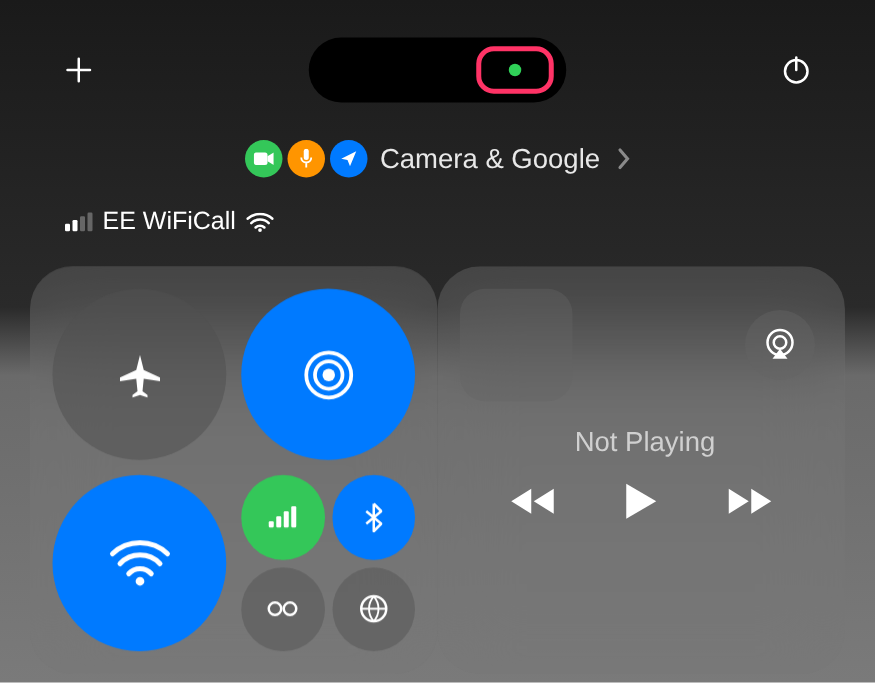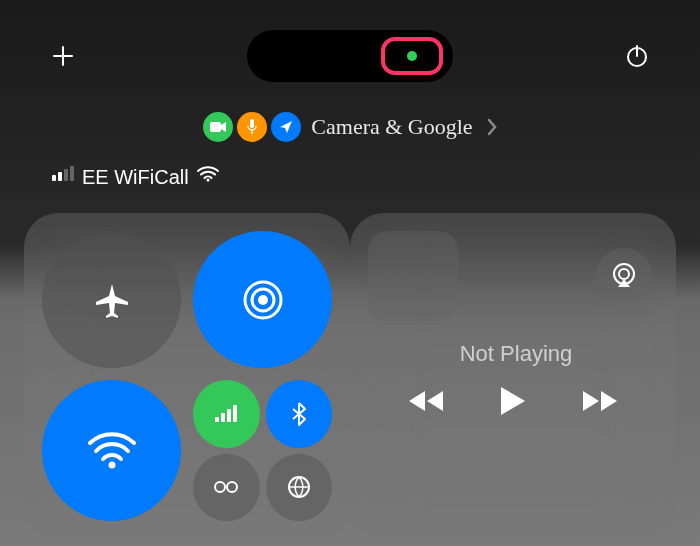--- a/index.html
+++ b/index.html
@@ -55,21 +55,20 @@
   background: #30d158;
 }
 
 
 .privacy-row {
   display: flex;
   align-items: center;
   justify-content: center;
   gap: 10px;
   margin-top: 20px;
-  font-family: Liberation Serif, serif;
 }
 .privacy-icons {
   display: flex;
   gap: 4px;
 }
 .priv-icon {
   width: 30px; height: 30px;
   border-radius: 50%;
   display: flex;
   align-items: center;
@@ -93,21 +92,21 @@
 
 .status-row {
   display: flex;
   align-items: center;
   justify-content: space-between;
   padding: 24px 52px 8px 52px;
   color: #fff;
 }
 .status-left, .status-right {
   display: flex;
-  align-items: flex-start;
+  align-items: center;
   gap: 8px;
   font-size: 20px;
   font-weight: 500;
 }
 .signal-bars {
   display: flex;
   align-items: flex-end;
   gap: 2px;
 }
 .signal-bars span {

